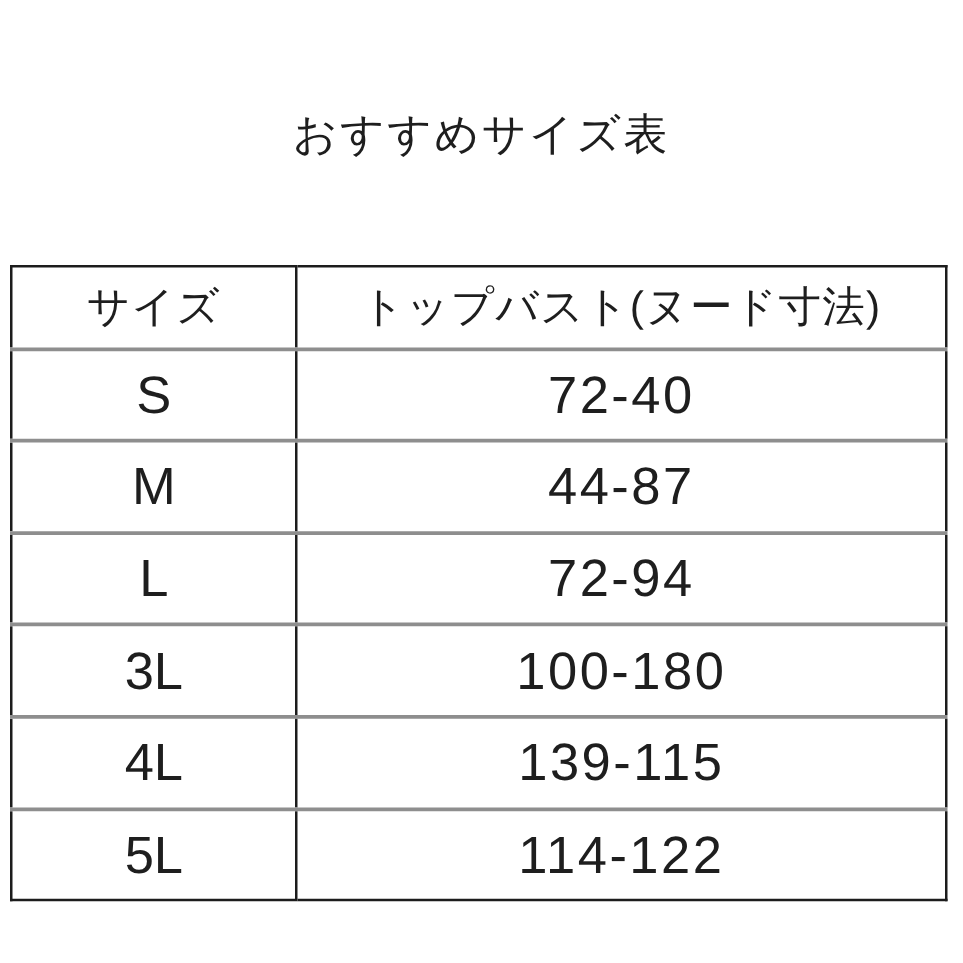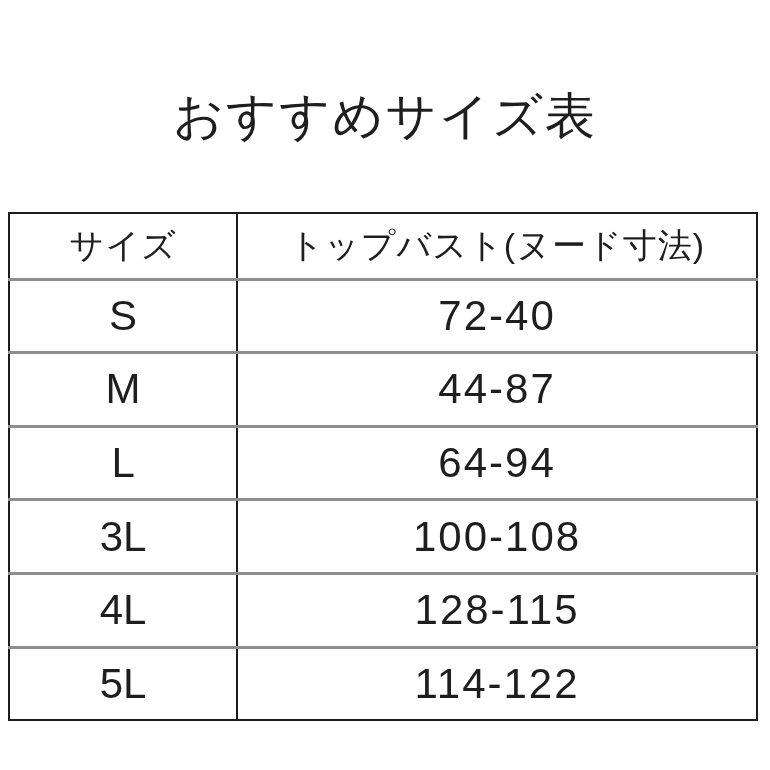--- a/index.html
+++ b/index.html
@@ -14,21 +14,21 @@
     background: var(--background, #ffffff);
     font-family: "Liberation Sans", "DejaVu Sans", sans-serif;
     color: var(--text, #1e1e1e);
   }
   .page-title {
     position: absolute;
     top: 88px;
     left: 0;
     width: 100%;
     text-align: center;
-    font-size: 50px;
+    font-size: 35px;
     font-weight: 300;
     letter-spacing: 2px;
     line-height: 1.15;
     color: var(--text, #1e1e1e);
   }
   table.size-table {
     position: absolute;
     top: 212px;
     left: 8px;
     width: 750px;
@@ -93,28 +93,28 @@
     <tr>
       <td class="size-cell">S</td>
       <td class="bust-cell">72-40</td>
     </tr>
     <tr>
       <td class="size-cell">M</td>
       <td class="bust-cell">44-87</td>
     </tr>
     <tr>
       <td class="size-cell">L</td>
-      <td class="bust-cell">64-94</td>
+      <td class="bust-cell">72-94</td>
     </tr>
     <tr>
       <td class="size-cell">3L</td>
-      <td class="bust-cell">100-108</td>
+      <td class="bust-cell">100-180</td>
     </tr>
     <tr>
       <td class="size-cell">4L</td>
-      <td class="bust-cell">128-115</td>
+      <td class="bust-cell">139-115</td>
     </tr>
     <tr>
       <td class="size-cell">5L</td>
       <td class="bust-cell">114-122</td>
     </tr>
   </tbody>
 </table>
 
 </body></html>

